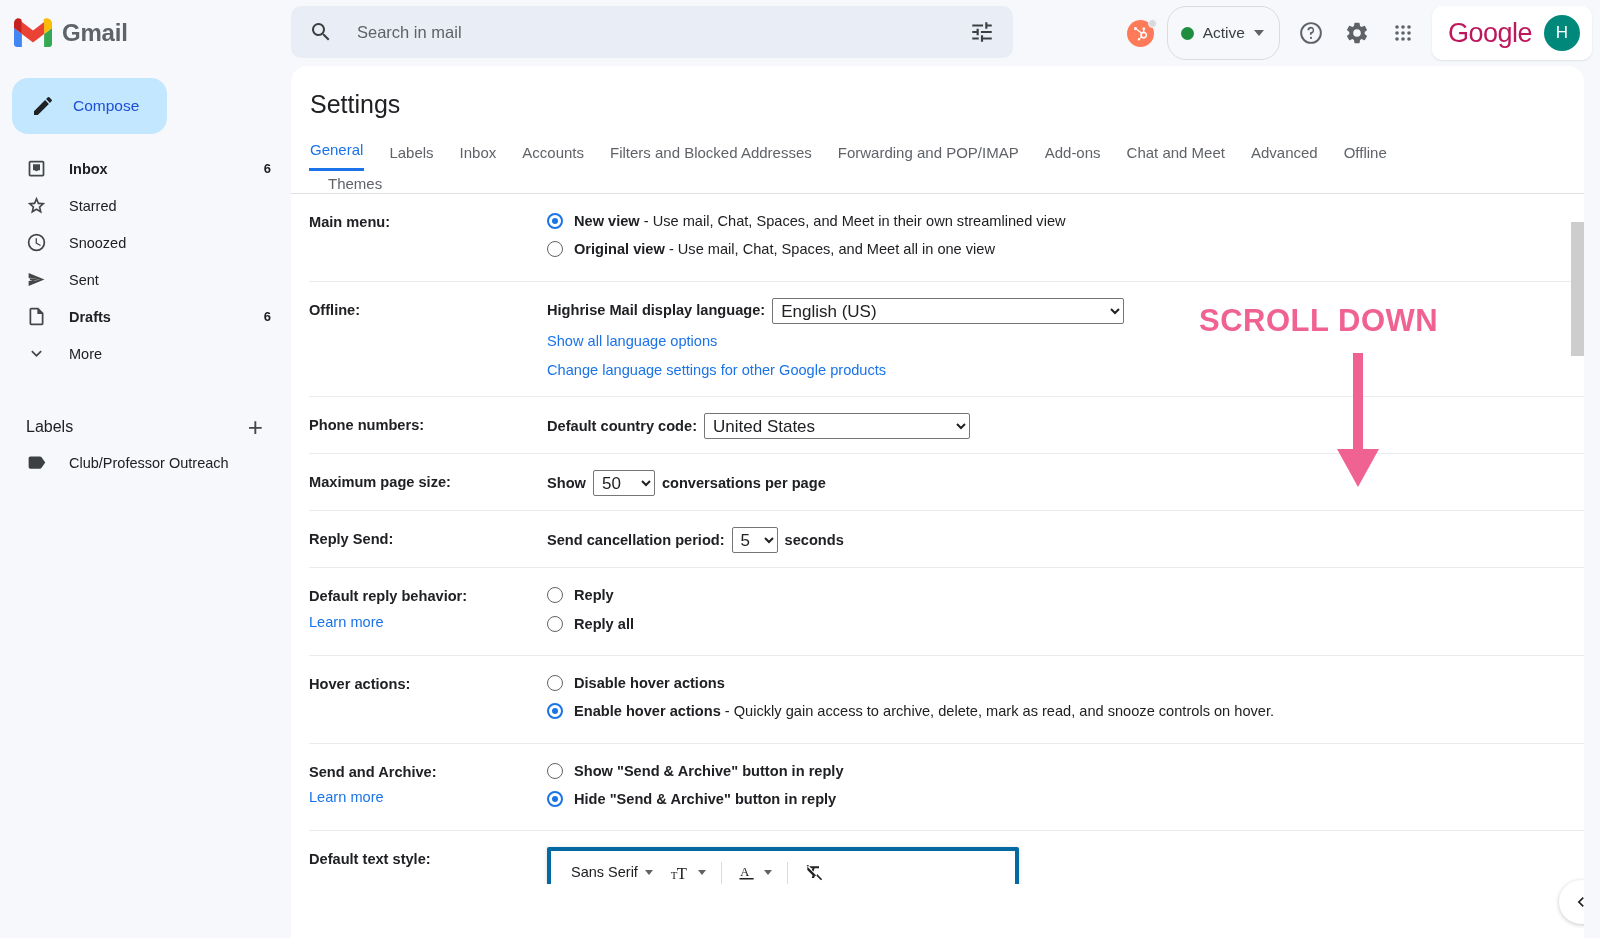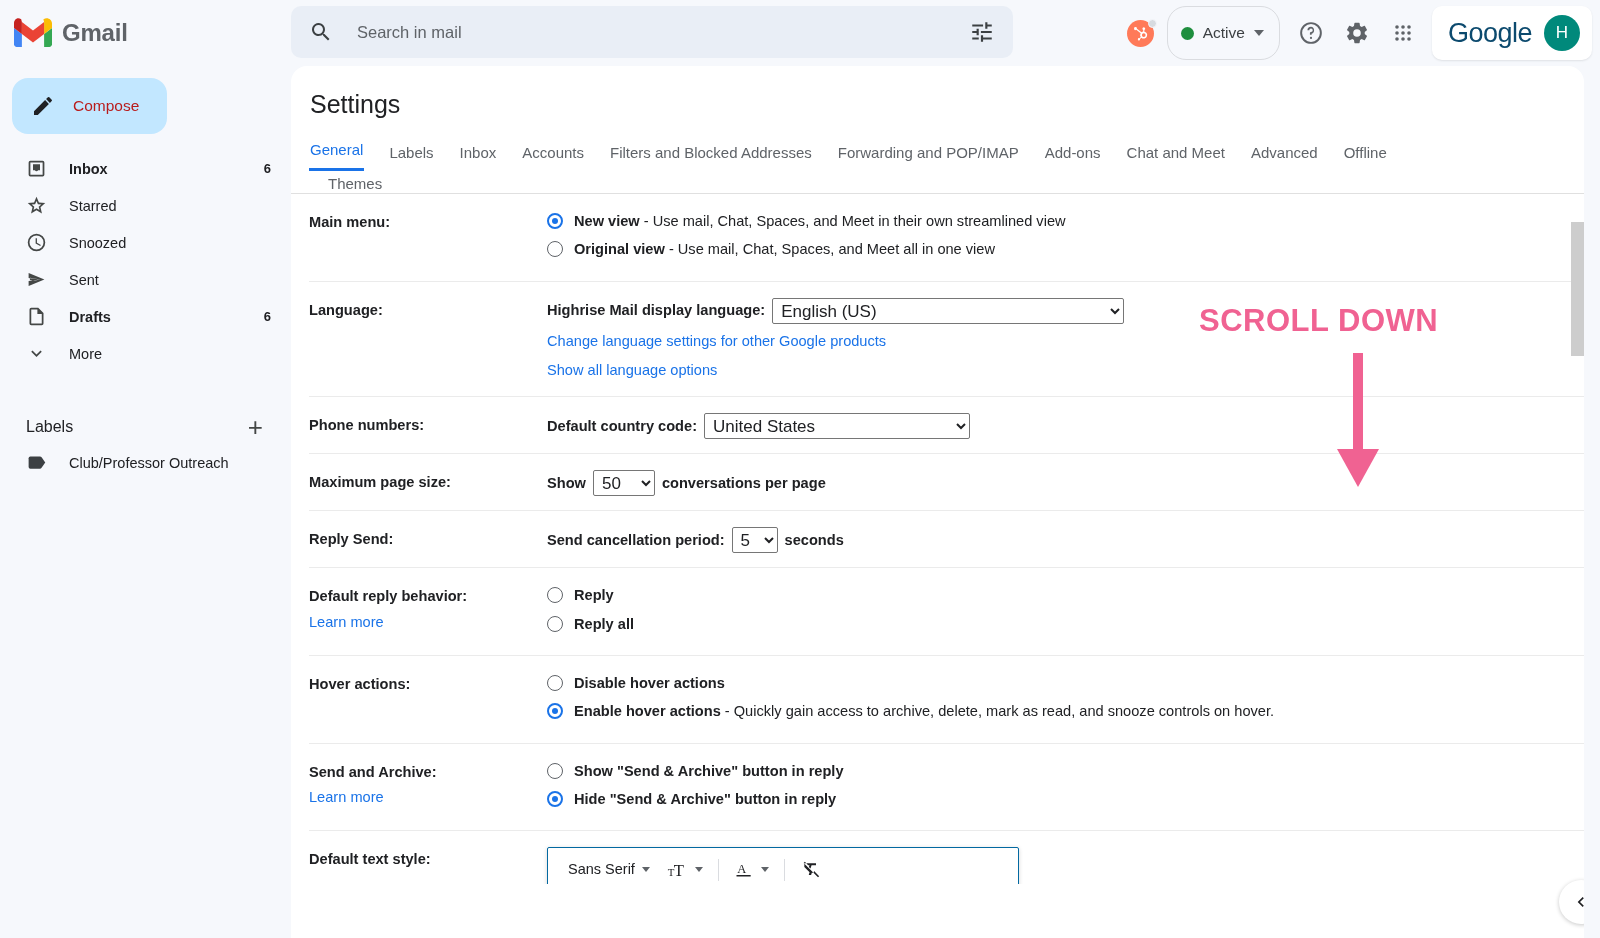--- a/index.html
+++ b/index.html
@@ -76,39 +76,39 @@
     width: 46px; height: 46px; border-radius: 50%;
     display: flex; align-items: center; justify-content: center;
     cursor: pointer; background: transparent; border: none;
   }
   .account-box {
     display: flex; align-items: center; gap: 12px;
     background: #ffffff; border-radius: 10px;
     height: 54px; padding: 0 12px 0 16px; margin-left: 6px; margin-right: 8px;
     box-shadow: 0 1px 2px rgba(60,64,67,.12);
   }
-  .google-word { font-size: 27px; color: #0c4a6e; letter-spacing: -0.5px; }
+  .google-word { font-size: 27px; color: #be185d; letter-spacing: -0.5px; }
   .avatar {
     width: 36px; height: 36px; border-radius: 50%;
     background: #00897b; color: #fff; font-size: 17px;
     display: flex; align-items: center; justify-content: center;
   }
 
   
   .sidebar {
     position: absolute; left: 0; top: 66px; width: 291px; height: 872px;
     background: #f6f8fc; padding-top: 12px;
   }
   .compose {
     display: flex; align-items: center; gap: 18px;
     margin: 0 0 16px 12px; width: 155px; height: 56px;
     background: #c2e7ff; border-radius: 16px;
     padding-left: 19px; cursor: pointer;
   }
-  .compose-label { font-size: 15.5px; color: #b91c1c; }
+  .compose-label { font-size: 15.5px; color: #1d4ed8; }
   .navlist { margin-top: 6px; }
   .navitem {
     display: flex; align-items: center;
     height: 37px; padding-left: 26px; padding-right: 20px;
     border-radius: 0 18px 18px 0; cursor: pointer;
   }
   .navicon { width: 21px; height: 21px; flex: 0 0 21px; margin-right: 22px; }
   .navlabel { font-size: 14.5px; color: #202124; flex: 1; }
   .navlabel.bold { font-weight: bold; }
   .navcount { font-size: 13px; color: #202124; font-weight: bold; }
@@ -188,21 +188,21 @@
   .country-select { width: 266px; }
   .page-select { width: 62px; }
   .undo-select { width: 46px; }
   .inline { display: flex; align-items: center; gap: 7px; flex-wrap: wrap; }
   .strong-inline { font-weight: bold; }
   .linkline { display: block; color: #1a73e8; text-decoration: none; margin-top: 6px; font-size: 14.6px;}
 
   
   .textstyle-card {
     width: 472px; background: #fff;
-    border: 1px solid #0369a1;
+    border: 4px solid #0369a1;
     box-shadow: 0 1px 4px rgba(0,0,0,.16);
     border-radius: 2px;
   }
   .ts-toolbar {
     display: flex; align-items: center; gap: 0; height: 44px;
     padding: 0 12px; border-bottom: 1px solid #eeeeee;
   }
   .ts-btn {
     display: flex; align-items: center; gap: 7px;
     padding: 5px 8px; cursor: pointer; border-radius: 3px;
@@ -420,30 +420,30 @@
             <span><b class="rbold">New view</b><span class="rnorm"> - Use mail, Chat, Spaces, and Meet in their own streamlined view</span></span>
           </div>
           <div class="radio-line">
             <span class="radio"></span>
             <span><b class="rbold">Original view</b><span class="rnorm"> - Use mail, Chat, Spaces, and Meet all in one view</span></span>
           </div>
         </div>
       </div>
 
       <div class="srow">
-        <div class="slabel">Language:</div>
+        <div class="slabel">Offline:</div>
         <div class="scontent">
           <div class="inline">
             <span class="strong-inline">Highrise Mail display language:</span>
             <select class="native lang-select">
               <option>English (US)</option>
             </select>
           </div>
+          <a class="linkline">Show all language options</a>
           <a class="linkline">Change language settings for other Google products</a>
-          <a class="linkline">Show all language options</a>
         </div>
       </div>
 
       <div class="srow">
         <div class="slabel">Phone numbers:</div>
         <div class="scontent inline">
           <span class="strong-inline">Default country code:</span>
           <select class="native country-select">
             <option>United States</option>
           </select>

